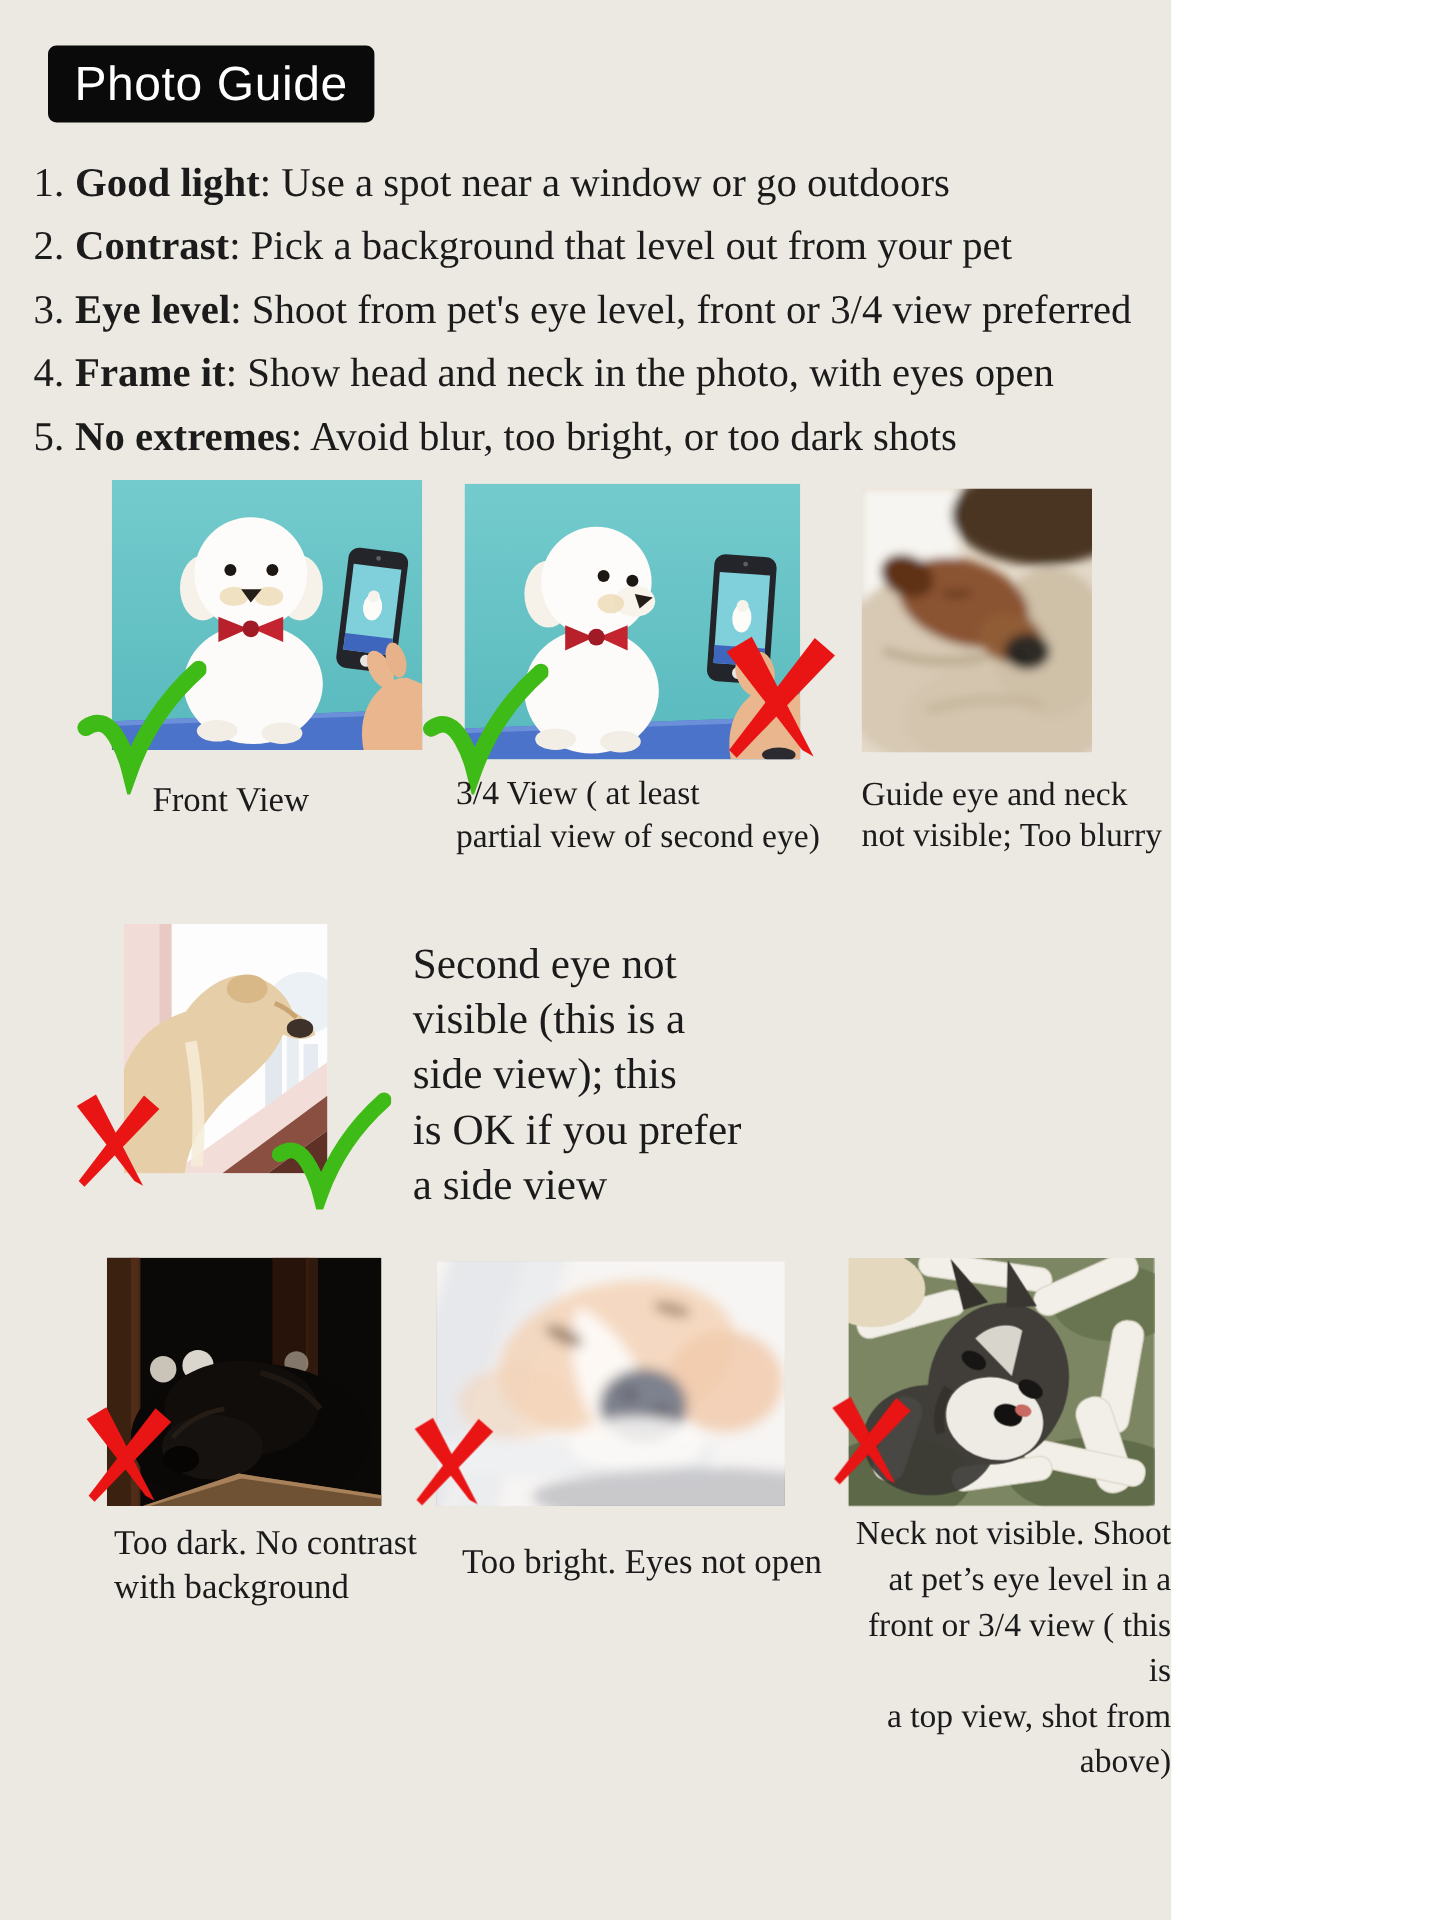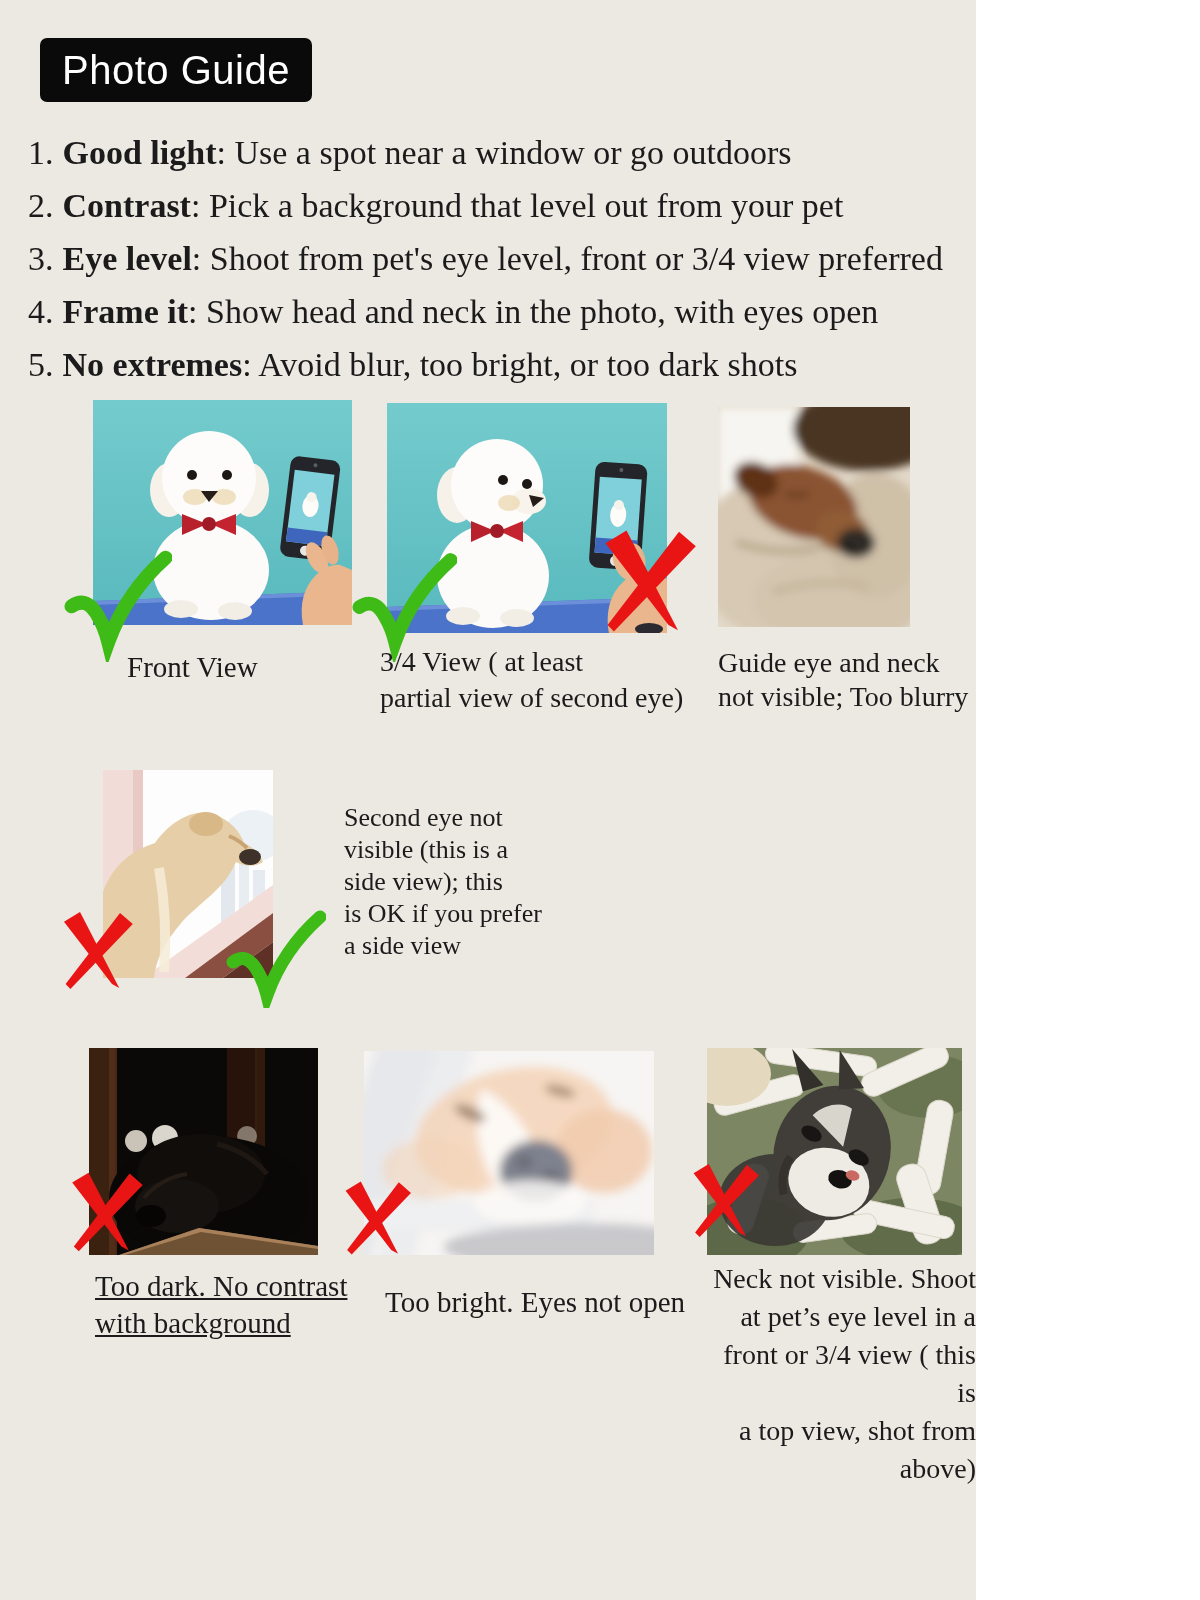--- a/index.html
+++ b/index.html
@@ -24,22 +24,22 @@
   .tip .num{margin-right:9px;}
   .tip .term{font-weight:bold;}
   .photo{position:absolute;overflow:hidden;}
   .photo svg{display:block;width:100%;height:100%;}
   .mark{position:absolute;pointer-events:none;}
   .mark svg{display:block;width:100%;height:100%;}
   .caption{position:absolute;white-space:pre-line;}
   .cap-1{left:127px;top:650px;font-size:29px;line-height:34px;}
   .cap-2{left:380px;top:644px;font-size:28px;line-height:36px;}
   .cap-3{left:718px;top:646px;font-size:28px;line-height:34px;}
-  .cap-4{left:344px;top:802px;font-size:26px;line-height:32px;}
-  .cap-5{left:95px;top:1268px;font-size:29px;line-height:37px;text-decoration:underline;}
+  .cap-4{left:344px;top:780px;font-size:36px;line-height:46px;}
+  .cap-5{left:95px;top:1268px;font-size:29px;line-height:37px;}
   .cap-6{left:385px;top:1284px;font-size:29px;line-height:36px;}
   .cap-7{left:706px;top:1260px;font-size:28px;line-height:38px;text-align:right;}
 </style>
 </head>
 <body>
 
 <div class="page">
 
   <div class="badge">Photo Guide</div>
 

